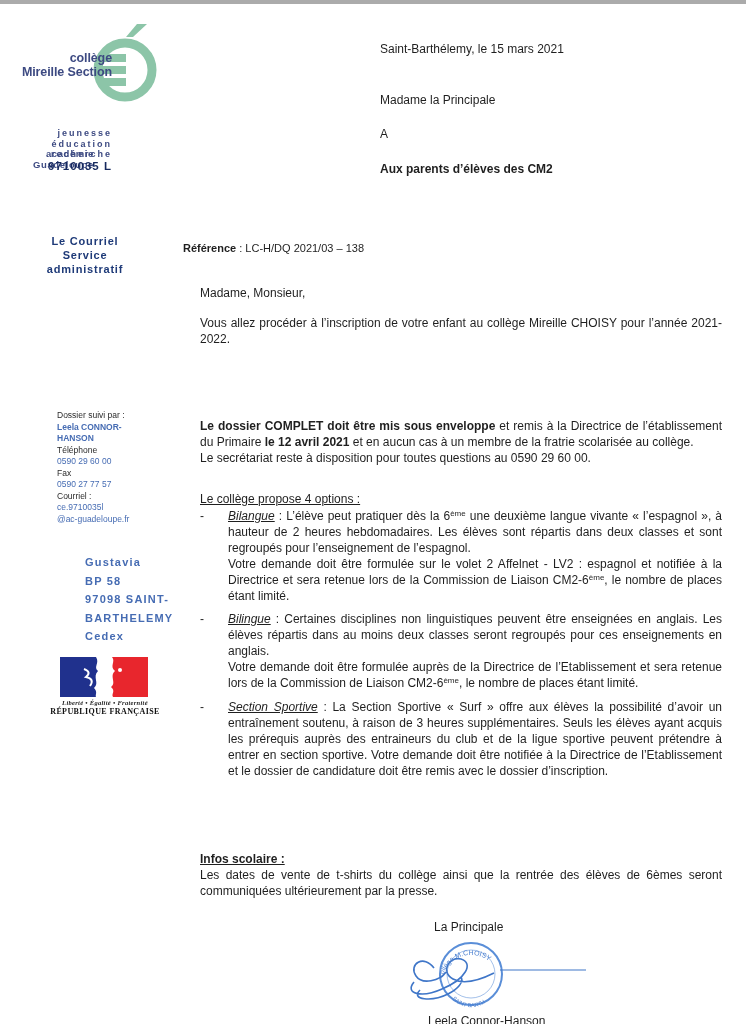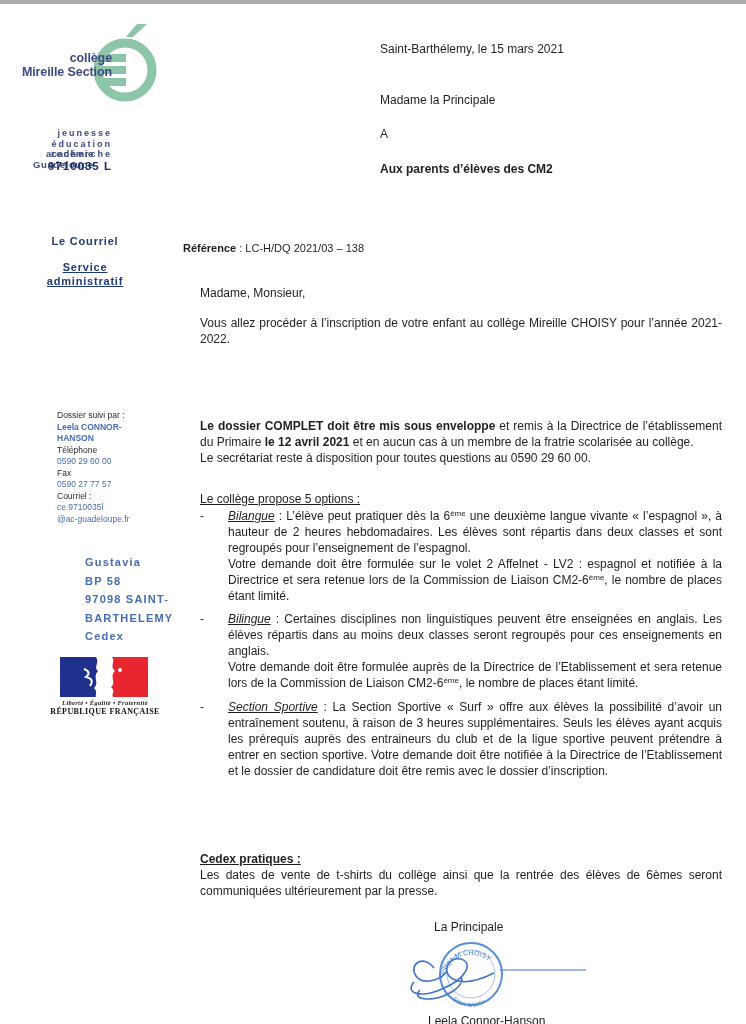--- a/index.html
+++ b/index.html
@@ -62,21 +62,21 @@
   <div class="abs logo-name pre" style="left:18px;top:51px;width:94px;">collège
 Mireille Section</div>
   <div class="abs logo-academy pre" style="left:0;top:100px;width:94px;margin-top:48px;">académie
 Guadeloupe</div>
   <div class="abs logo-ministry pre" style="left:18px;top:128px;width:94px;">jeunesse
 éducation
 recherche</div>
   <div class="abs logo-code" style="left:18px;top:160px;width:94px;">9710035 L</div>
 
   <div class="abs side-navy" style="left:25px;top:234px;width:120px;">Le Courriel</div>
-  <div class="abs side-navy pre" style="left:25px;top:260px;width:120px;text-decoration:underline;">Service
+  <div class="abs side-navy pre" style="left:25px;top:248px;width:120px;">Service
 administratif</div>
 
   <div class="abs contact" style="left:57px;top:410px;width:130px;"><span>Dossier  suivi par :</span><br><span class="b blu">Leela CONNOR-</span><br><span class="b blu">HANSON</span><br><span>Téléphone</span><br><span class="blu">0590 29 60 00</span><br><span>Fax</span><br><span class="blu">0590 27 77 57</span><br><span>Courriel :</span><br><span class="blu">ce.9710035l</span><br><span class="blu">@ac-guadeloupe.fr</span></div>
 
   <div class="abs address pre" style="left:57px;top:553px;width:130px;">Gustavia
 BP 58
 97098 SAINT-
 BARTHELEMY
 Cedex</div>
 
@@ -97,39 +97,39 @@
 
   <div class="abs reference" style="left:183px;top:242px;"><span class="b">Référence</span><span> : LC-H/DQ 2021/03 – 138</span></div>
 
   <div class="abs line" style="left:200px;top:285px;">Madame, Monsieur,</div>
 
   <div class="abs body-text" style="left:200px;top:315px;">Vous allez procéder à l’inscription de votre enfant au collège Mireille CHOISY pour l’année 2021-2022.</div>
 
 
   <div class="abs body-text" style="left:200px;top:418px;"><span class="b">Le dossier COMPLET doit être mis sous enveloppe</span><span> et remis à la Directrice de l’établissement du Primaire </span><span class="b">le 12 avril 2021</span><span> et en aucun cas à un membre de la fratrie scolarisée au collège.</span><br><span>Le secrétariat reste à disposition pour toutes questions au 0590 29 60 00.</span></div>
 
-  <div class="abs heading-u u" style="left:200px;top:491px;">Le collège propose 5 options :</div>
+  <div class="abs heading-u u" style="left:200px;top:491px;">Le collège propose 4 options :</div>
 
   <div class="abs bullet" style="left:200px;top:508px;width:522px;">
     <span class="dash">-</span>
     <div class="btxt"><span class="i u">Bilangue</span><span> : L’élève peut pratiquer dès la 6</span><span class="sup">ème</span><span> une deuxième langue vivante « l’espagnol », à hauteur de 2 heures hebdomadaires. Les élèves sont répartis dans deux classes et sont regroupés pour l’enseignement de l’espagnol.</span><br><span>Votre demande doit être formulée sur le volet 2 Affelnet - LV2 : espagnol et notifiée à la Directrice et sera retenue lors de la Commission de Liaison CM2-6</span><span class="sup">ème</span><span>, le nombre de places étant limité.</span></div>
   </div>
 
   <div class="abs bullet" style="left:200px;top:611px;width:522px;">
     <span class="dash">-</span>
     <div class="btxt"><span class="i u">Bilingue</span><span> : Certaines disciplines non linguistiques peuvent être enseignées en anglais. Les élèves répartis dans au moins deux classes seront regroupés pour ces enseignements en anglais.</span><br><span>Votre demande doit être formulée auprès de la Directrice de l’Etablissement et sera retenue lors de la Commission de Liaison CM2-6</span><span class="sup">ème</span><span>, le nombre de places étant limité.</span></div>
   </div>
 
   <div class="abs bullet" style="left:200px;top:699px;width:522px;">
     <span class="dash">-</span>
     <div class="btxt"><span class="i u">Section Sportive</span><span> : La Section Sportive « Surf » offre aux élèves la possibilité d’avoir un entraînement soutenu, à raison de 3 heures supplémentaires. Seuls les élèves ayant acquis les prérequis auprès des entraineurs du club et de la ligue sportive peuvent prétendre à entrer en section sportive. Votre demande doit être notifiée à la Directrice de l’Etablissement et le dossier de candidature doit être remis avec le dossier d’inscription.</span></div>
   </div>
 
 
-  <div class="abs heading-u b u" style="left:200px;top:851px;">Cedex pratiques :</div>
+  <div class="abs heading-u b u" style="left:200px;top:851px;">Infos scolaire :</div>
   <div class="abs body-text" style="left:200px;top:867px;">Les dates de vente de t-shirts du collège ainsi que la rentrée des élèves de 6èmes seront communiquées ultérieurement par la presse.</div>
 
   <div class="abs line" style="left:434px;top:919px;">La Principale</div>
 
   <svg class="abs" style="left:404px;top:936px;" width="190" height="80" viewBox="0 0 190 80">
     <defs>
       <path id="arcTop" d="M38 48 A29 29 0 1 1 96 48"></path>
       <path id="arcBot" d="M44 56 A25 25 0 0 0 90 56"></path>
     </defs>
     <circle cx="67" cy="38" r="31" fill="none" stroke="#5a8ed8" stroke-width="2"></circle>

